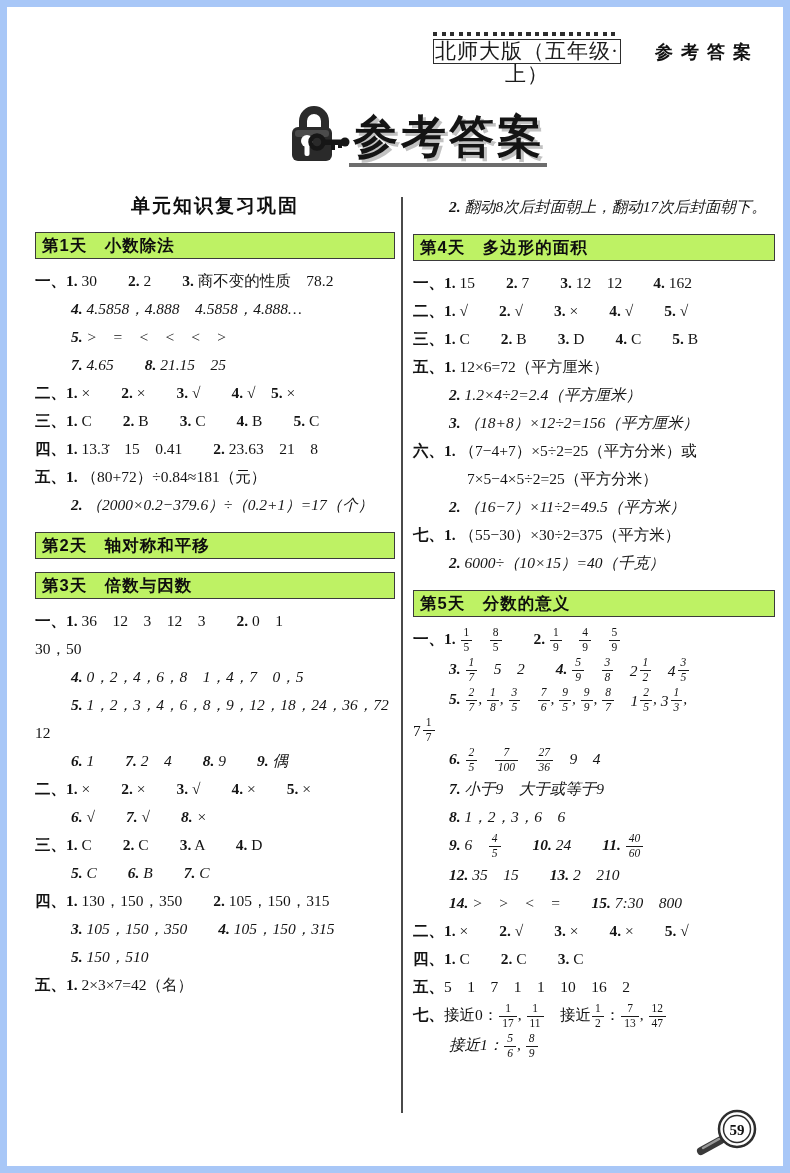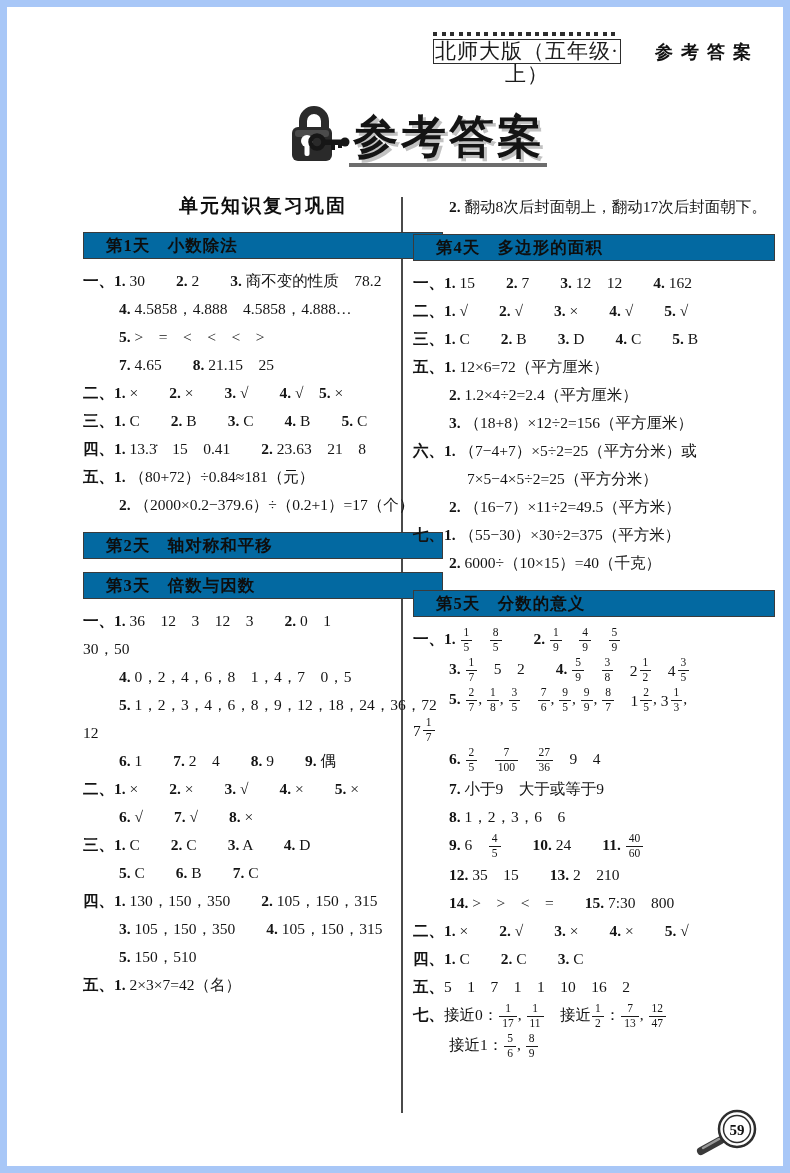--- a/index.html
+++ b/index.html
@@ -20,31 +20,31 @@
   .title-block{position:absolute;left:276px;top:94px;width:260px;height:80px;}
   .lock-icon{position:absolute;left:0;top:2px;}
   .title-text{position:absolute;left:70px;top:6px;font-family:"Liberation Sans","DejaVu Sans",sans-serif;
       font-weight:bold;font-size:45px;letter-spacing:3px;color:#141414;
       text-shadow:3px 3px 0 #c2c2c2;white-space:nowrap;}
   .title-underline{position:absolute;left:66px;top:62px;width:198px;height:4px;background:#6d6d6d;}
 
   
   .divider{position:absolute;left:394px;top:190px;width:2px;height:916px;background:#4a4a4a;}
   .col{position:absolute;top:186px;}
-  .col-left{left:28px;width:360px;margin-left:48px;}
+  .col-left{left:28px;width:360px;}
   .col-right{left:406px;width:362px;}
   .col-heading{font-family:"Liberation Sans","DejaVu Sans",sans-serif;font-weight:bold;
       font-size:19px;letter-spacing:2px;text-align:center;margin:0 0 6px 0;color:#0e0e0e;}
-  .secbox{border:1.5px solid #3b3b3b;height:25px;line-height:25px;padding-left:22px;
-      margin:13px 0 8px 0;font-family:Liberation Serif, serif;
+  .secbox{border:1.5px solid #3b3b3b;height:25px;line-height:25px;padding-left:6px;
+      margin:13px 0 8px 0;font-family:Liberation Sans, sans-serif;
       font-weight:bold;font-size:16.5px;letter-spacing:1px;white-space:nowrap;overflow:hidden;
-      background:#0369a1;color:#0e0e0e;}
+      background:#bef264;color:#0e0e0e;}
   .ln{font-size:15.5px;line-height:28px;white-space:nowrap;color:#141414;}
   .ln b{font-weight:bold;}
-  .in1{padding-left:36px;}
+  .in1{padding-left:36px;font-style:italic;}
   .in2{padding-left:54px;}
 
   
   .frac{display:inline-flex;flex-direction:column;align-items:center;vertical-align:middle;
       line-height:1;margin:1px 1px;}
   .frac .nu{font-size:11.5px;padding:0 3px 1.5px 3px;}
   .frac .de{font-size:11.5px;padding:1.5px 3px 0 3px;border-top:1.2px solid #1b1b1b;}
   .mix{display:inline-flex;align-items:center;vertical-align:middle;}
   .mix .wh{font-size:15.5px;line-height:1;margin-right:1px;}
 

